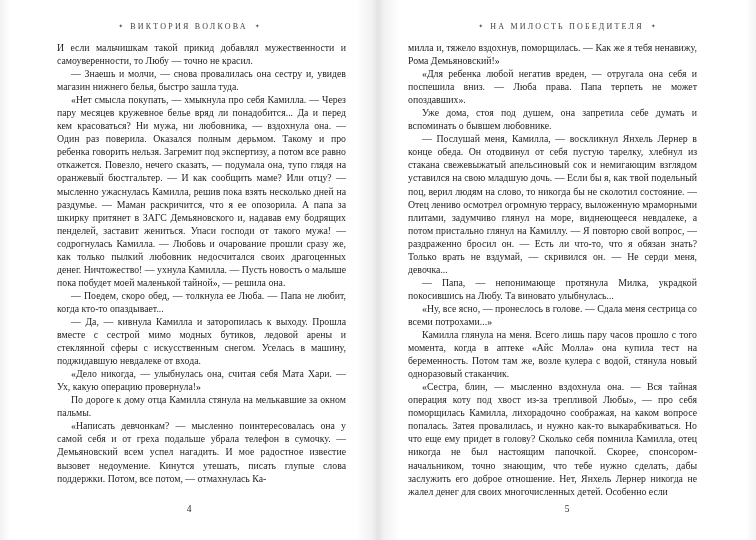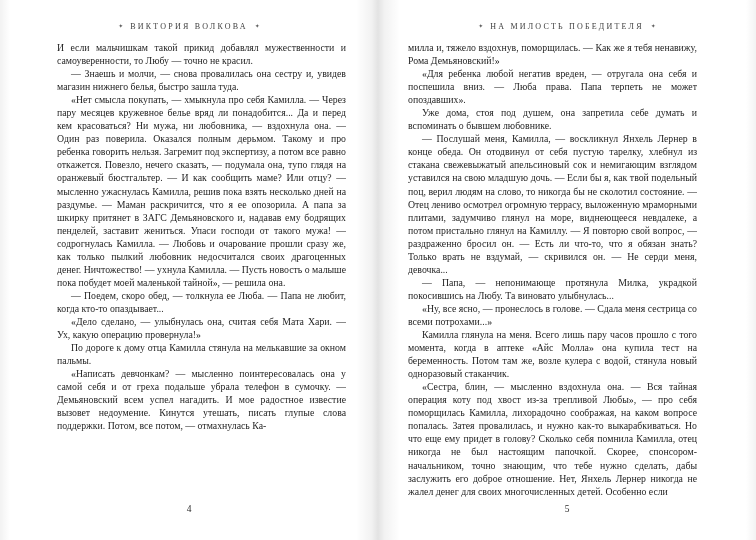--- a/index.html
+++ b/index.html
@@ -63,21 +63,22 @@
 
 <div class="spread">
 
   <div class="page left">
     <div class="running-head"><span class="orn">✦</span><span>ВИКТОРИЯ ВОЛКОВА</span><span class="orn">✦</span></div>
     <div class="page-body">
         <p class="">И если мальчишкам такой прикид добавлял мужественности и самоуверенности, то Любу — точно не красил.</p>
         <p class="indent">— Знаешь и молчи, — снова провалилась она сестру и, увидев магазин нижнего белья, быстро зашла туда.</p>
         <p class="indent">«Нет смысла покупать, — хмыкнула про себя Камилла. — Через пару месяцев кружевное белье вряд ли понадобится... Да и перед кем красоваться? Ни мужа, ни любовника, — вздохнула она. — Один раз поверила. Оказался полным дерьмом. Такому и про ребенка говорить нельзя. Загремит под экспертизу, а потом все равно откажется. Повезло, нечего сказать, — подумала она, тупо глядя на оранжевый бюстгальтер. — И как сообщить маме? Или отцу? — мысленно ужаснулась Камилла, решив пока взять несколько дней на раздумье. — Маман раскричится, что я ее опозорила. А папа за шкирку притянет в ЗАГС Демьяновского и, надавав ему бодрящих пенделей, заставит жениться. Упаси господи от такого мужа! — содрогнулась Камилла. — Любовь и очарование прошли сразу же, как только пылкий любовник недосчитался своих драгоценных денег. Ничтожество! — ухнула Камилла. — Пусть новость о малыше пока побудет моей маленькой тайной», — решила она.</p>
         <p class="indent">— Поедем, скоро обед, — толкнула ее Люба. — Папа не любит, когда кто-то опаздывает...</p>
-        <p class="indent">«Дело сделано, — улыбнулась она, считая себя Мата Хари. — Ух, какую операцию провернула!»</p>
+        <p class="indent">— Да, — кивнула Камилла и заторопилась к выходу. Прошла вместе с сестрой мимо модных бутиков, ледовой арены и стеклянной сферы с искусственным снегом. Уселась в машину, поджидавшую невдалеке от входа.</p>
+        <p class="indent">«Дело никогда, — улыбнулась она, считая себя Мата Хари. — Ух, какую операцию провернула!»</p>
         <p class="indent">По дороге к дому отца Камилла стянула на мелькавшие за окном пальмы.</p>
         <p class="indent">«Написать девчонкам? — мысленно поинтересовалась она у самой себя и от греха подальше убрала телефон в сумочку. — Демьяновский всем успел нагадить. И мое радостное известие вызовет недоумение. Кинутся утешать, писать глупые слова поддержки. Потом, все потом, — отмахнулась Ка-</p>
       </div>
     <div class="page-number">4</div>
   </div>
 
   <div class="page right">
     <div class="running-head"><span class="orn">✦</span><span>НА МИЛОСТЬ ПОБЕДИТЕЛЯ</span><span class="orn">✦</span></div>
     <div class="page-body">
         <p class="">милла и, тяжело вздохнув, поморщилась. — Как же я тебя ненавижу, Рома Демьяновский!»</p>

